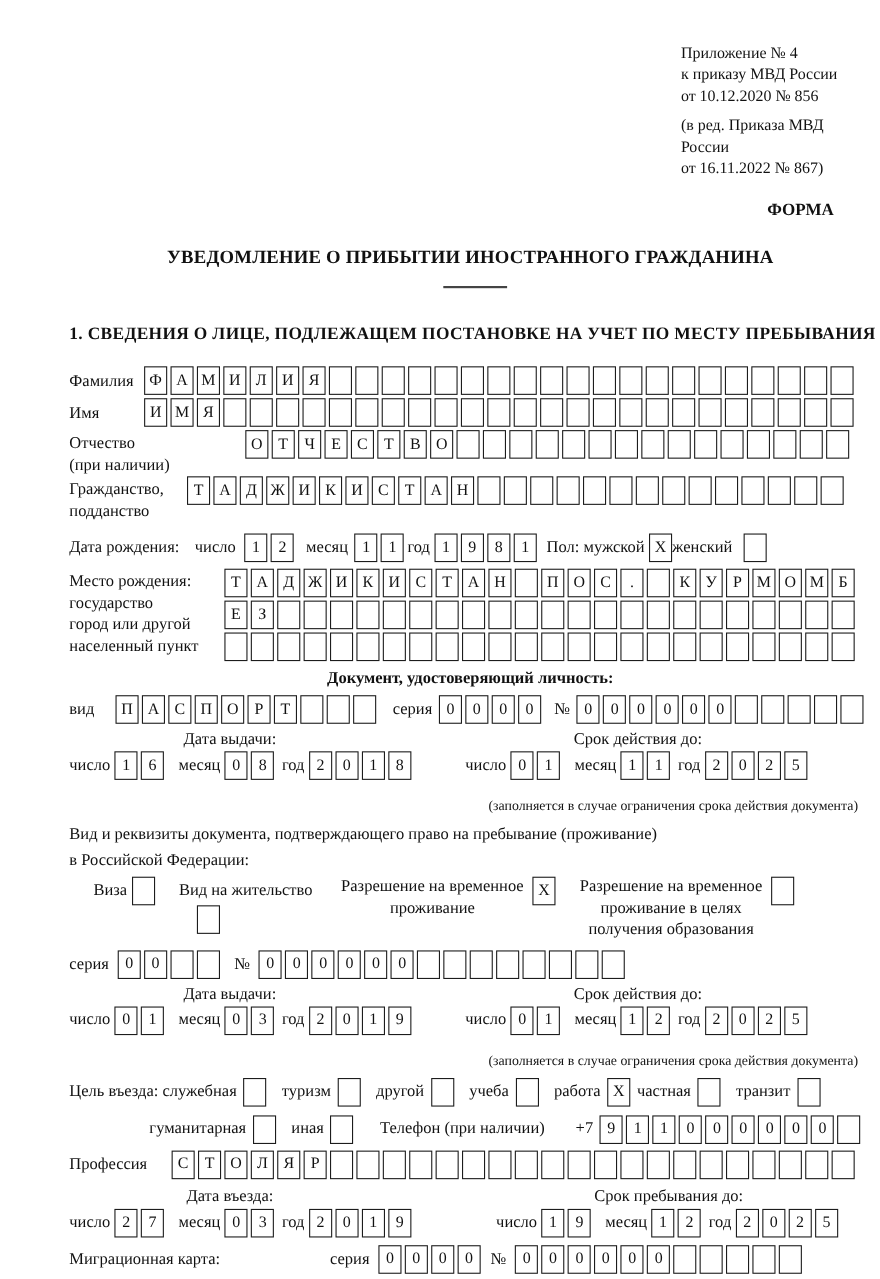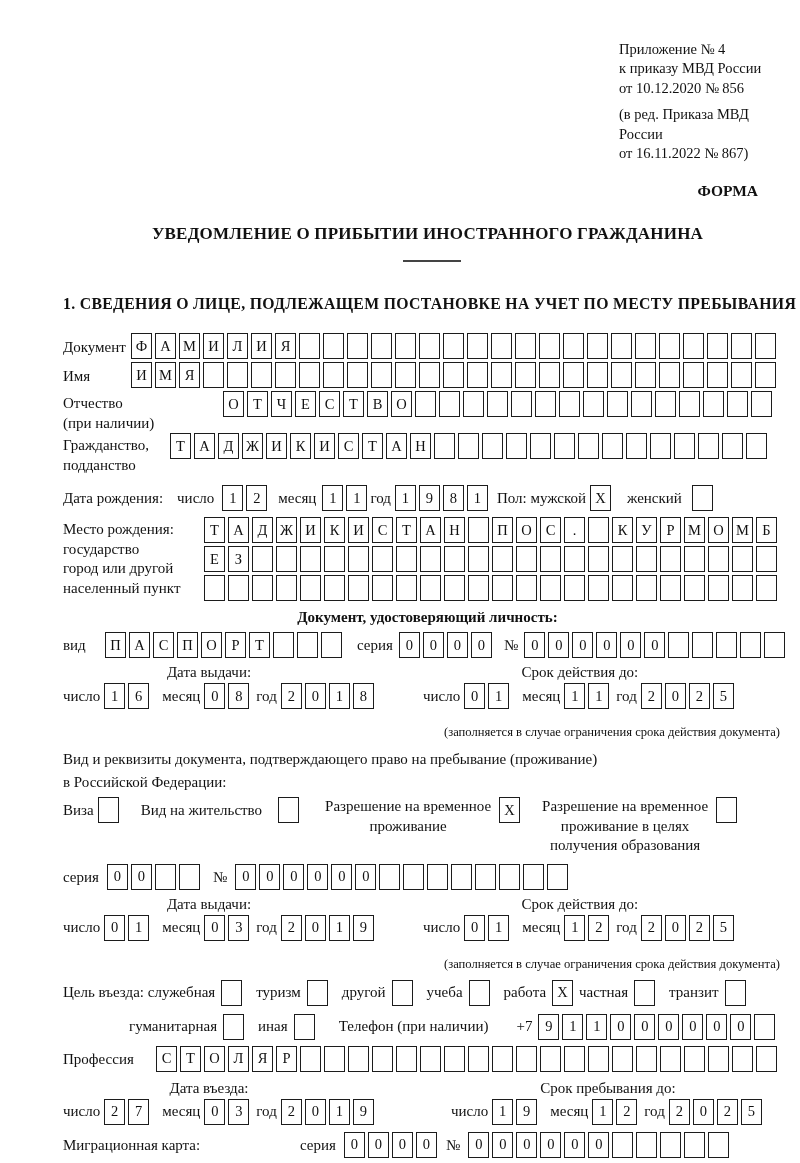--- a/index.html
+++ b/index.html
@@ -43,21 +43,21 @@
   .datecol { display: flex; flex-direction: column; }
   .datecol .head { text-align: center; font-size: 15px; margin-bottom: 2px; }
   .dg { display: flex; align-items: center; }
   .dg .w { font-size: 15px; margin-right: 4px; }
   .dg .sp { margin-left: 10px; }
   .note { font-size: 12.6px; text-align: right; margin-top: 16px; padding-right: 12px; }
 
   .para { font-size: 15px; margin-top: 8px; line-height: 1.5; }
 
   .permit-row { display: flex; align-items: flex-start; margin-top: 4px; }
-  .permit-opt { display: flex; align-items: flex-start; }
+  .permit-opt { display: flex; align-items: flex-start; margin-left: 22px; }
   .permit-opt .txt { font-size: 15px; line-height: 1.3; text-align: center; }
   .permit-opt .cb { margin-left: 8px; }
 
   .goal-row { display: flex; align-items: center; margin-top: 8px; white-space: nowrap; }
   .goal-row .t { font-size: 15px; margin-right: 6px; }
   .goal-row .cb { margin-right: 14px; }
 </style>
 </head>
 <body>
 
@@ -75,21 +75,21 @@
   <div class="title">
     <div>УВЕДОМЛЕНИЕ О ПРИБЫТИИ ИНОСТРАННОГО ГРАЖДАНИНА</div>
     <div>
       <span class="blank-line"></span>
     </div>
   </div>
 
   <div class="sec">1. СВЕДЕНИЯ О ЛИЦЕ, ПОДЛЕЖАЩЕМ ПОСТАНОВКЕ НА УЧЕТ ПО МЕСТУ ПРЕБЫВАНИЯ</div>
 
   <div class="row" style="margin-top:20px;">
-    <span class="lbl" style="width:68px">Документ</span>
+    <span class="lbl" style="width:68px">Фамилия</span>
     <span class="boxes">
         <span class="box">Ф</span>
         <span class="box">А</span>
         <span class="box">М</span>
         <span class="box">И</span>
         <span class="box">Л</span>
         <span class="box">И</span>
         <span class="box">Я</span>
         <span class="box"></span>
         <span class="box"></span>
@@ -227,21 +227,21 @@
       </span>
     <span class="inline-lbl" style="margin-right:4px;">год</span>
     <span class="boxes">
         <span class="box">1</span>
         <span class="box">9</span>
         <span class="box">8</span>
         <span class="box">1</span>
       </span>
     <span class="inline-lbl" style="margin-left:6px; margin-right:4px;">Пол: мужской</span>
     <span class="cb">X</span>
-    <span class="inline-lbl" style="margin-left:16px; margin-right:10px;">женский</span>
+    <span class="inline-lbl" style="margin-right:10px;">женский</span>
     <span class="cb"></span>
   </div>
 
   <div class="row" style="margin-top:6px;">
     <span class="lbl multi" style="width:141px">
       <span>Место рождения:</span><br>
       <span>государство</span><br>
       <span>город или другой</span><br>
       <span>населенный пункт</span>
     </span>
@@ -417,21 +417,21 @@
   <div class="para">
     <div>Вид и реквизиты документа, подтверждающего право на пребывание (проживание)</div>
     <div>в Российской Федерации:</div>
   </div>
 
   <div class="permit-row">
     <div class="permit-opt">
       <span class="txt" style="line-height:26px;">Виза</span>
       <span class="cb" style="margin-left:4px;"></span>
     </div>
-    <div class="permit-opt" style="margin-left:22px;">
+    <div class="permit-opt" style="margin-left:22px;flex-direction:column;">
       <span class="txt" style="line-height:26px;">Вид на жительство</span>
       <span class="cb" style="margin-left:16px;"></span>
     </div>
     <div class="permit-opt" style="margin-left:26px;">
       <span class="txt">
         <span>Разрешение на временное</span><br>
         <span>проживание</span>
       </span>
       <span class="cb">X</span>
     </div>
@@ -530,21 +530,21 @@
     <span class="t">учеба</span>
     <span class="cb"></span>
     <span class="t">работа</span>
     <span class="cb" style="margin-right:6px;">X</span>
     <span class="t">частная</span>
     <span class="cb"></span>
     <span class="t">транзит</span>
     <span class="cb"></span>
   </div>
 
-  <div class="goal-row" style="margin-left:66px;">
+  <div class="goal-row" style="margin-left:66px;justify-content:center;">
     <span class="t">гуманитарная</span>
     <span class="cb"></span>
     <span class="t">иная</span>
     <span class="cb" style="margin-right:24px;"></span>
     <span class="t" style="margin-right:28px;">Телефон (при наличии)</span>
     <span class="t">+7</span>
     <span class="boxes">
         <span class="box">9</span>
         <span class="box">1</span>
         <span class="box">1</span>

